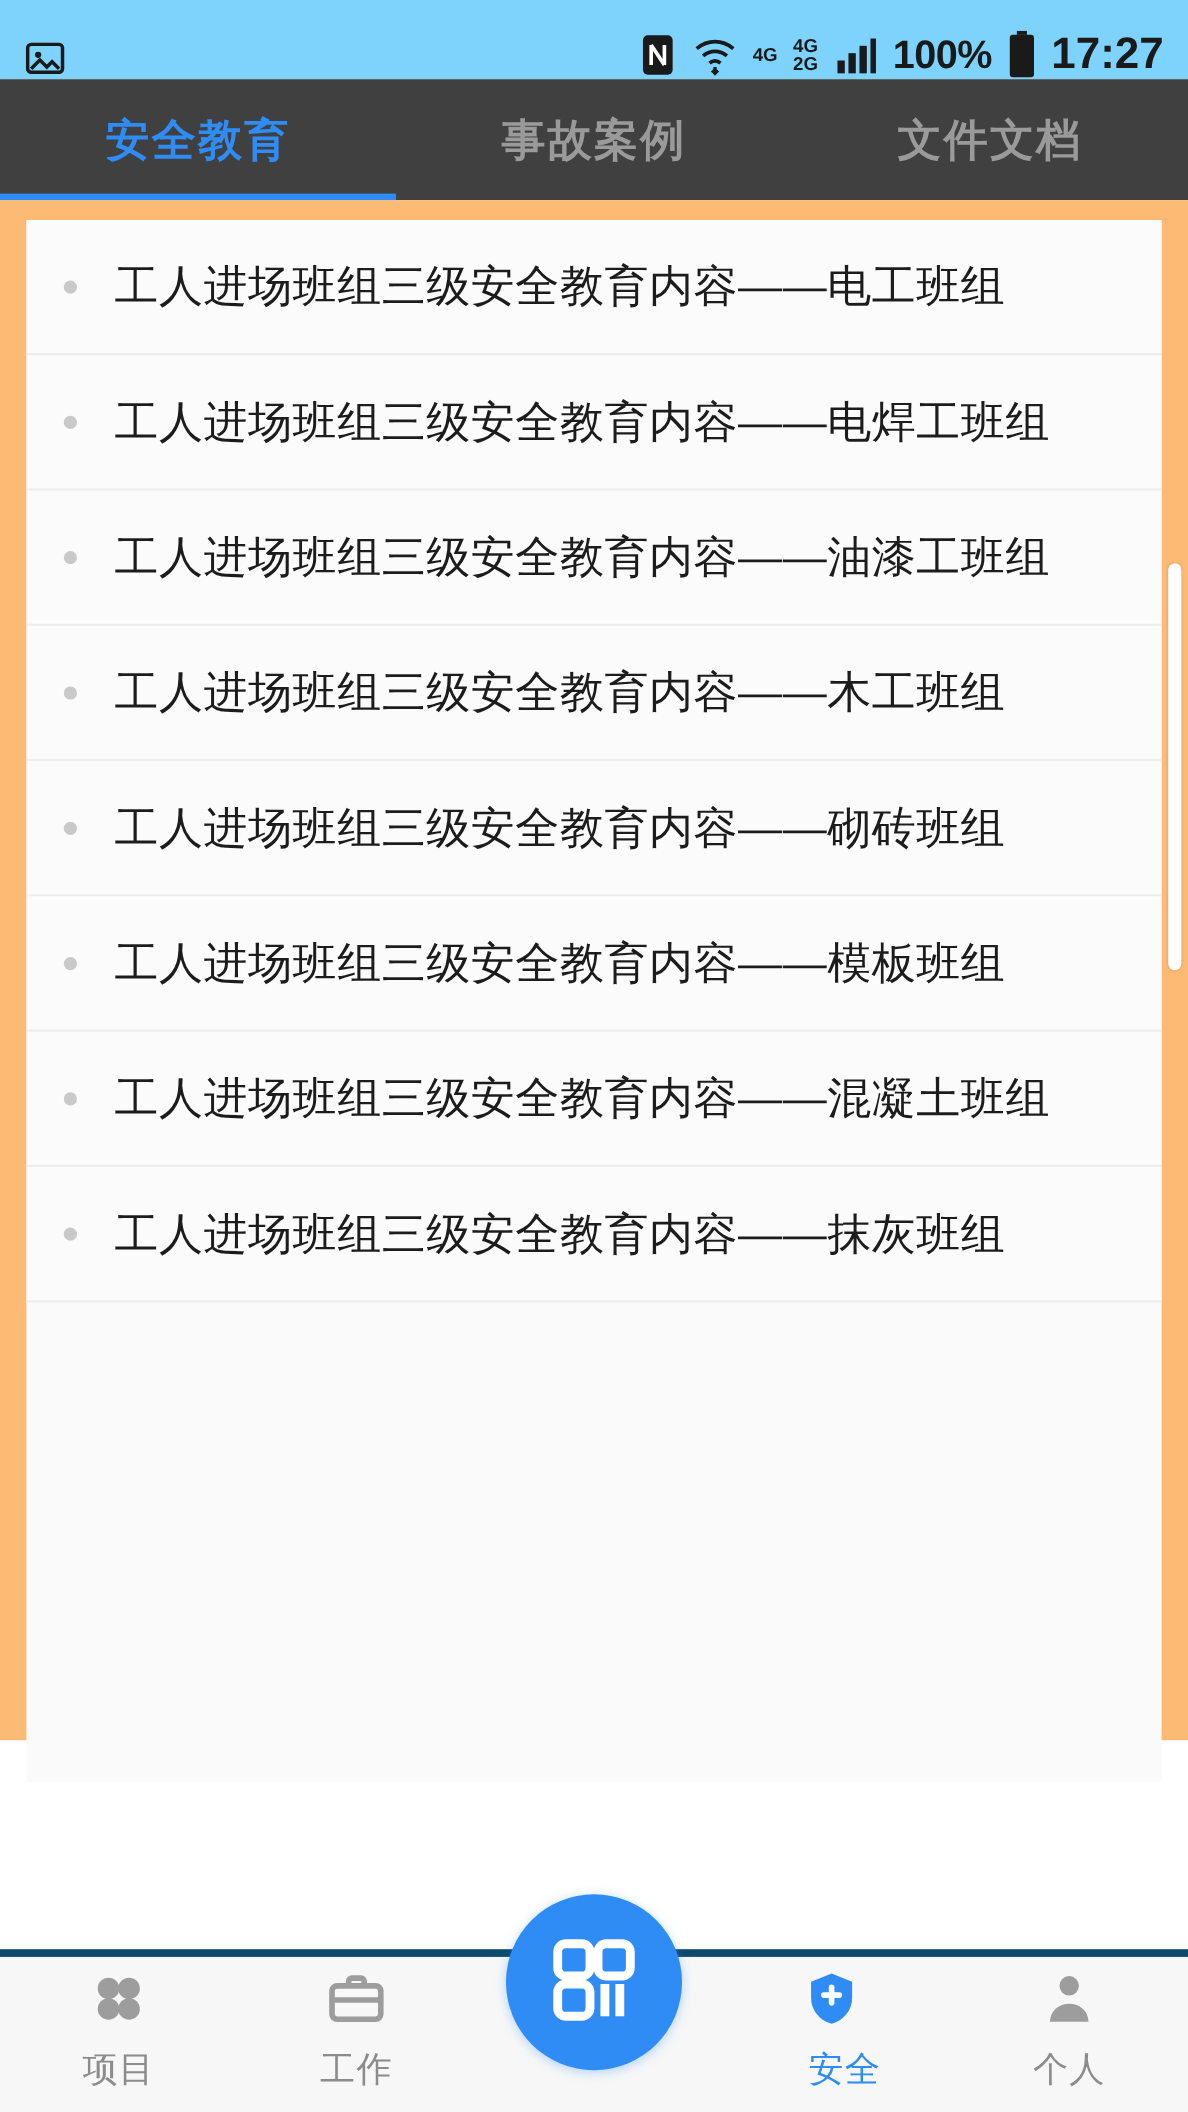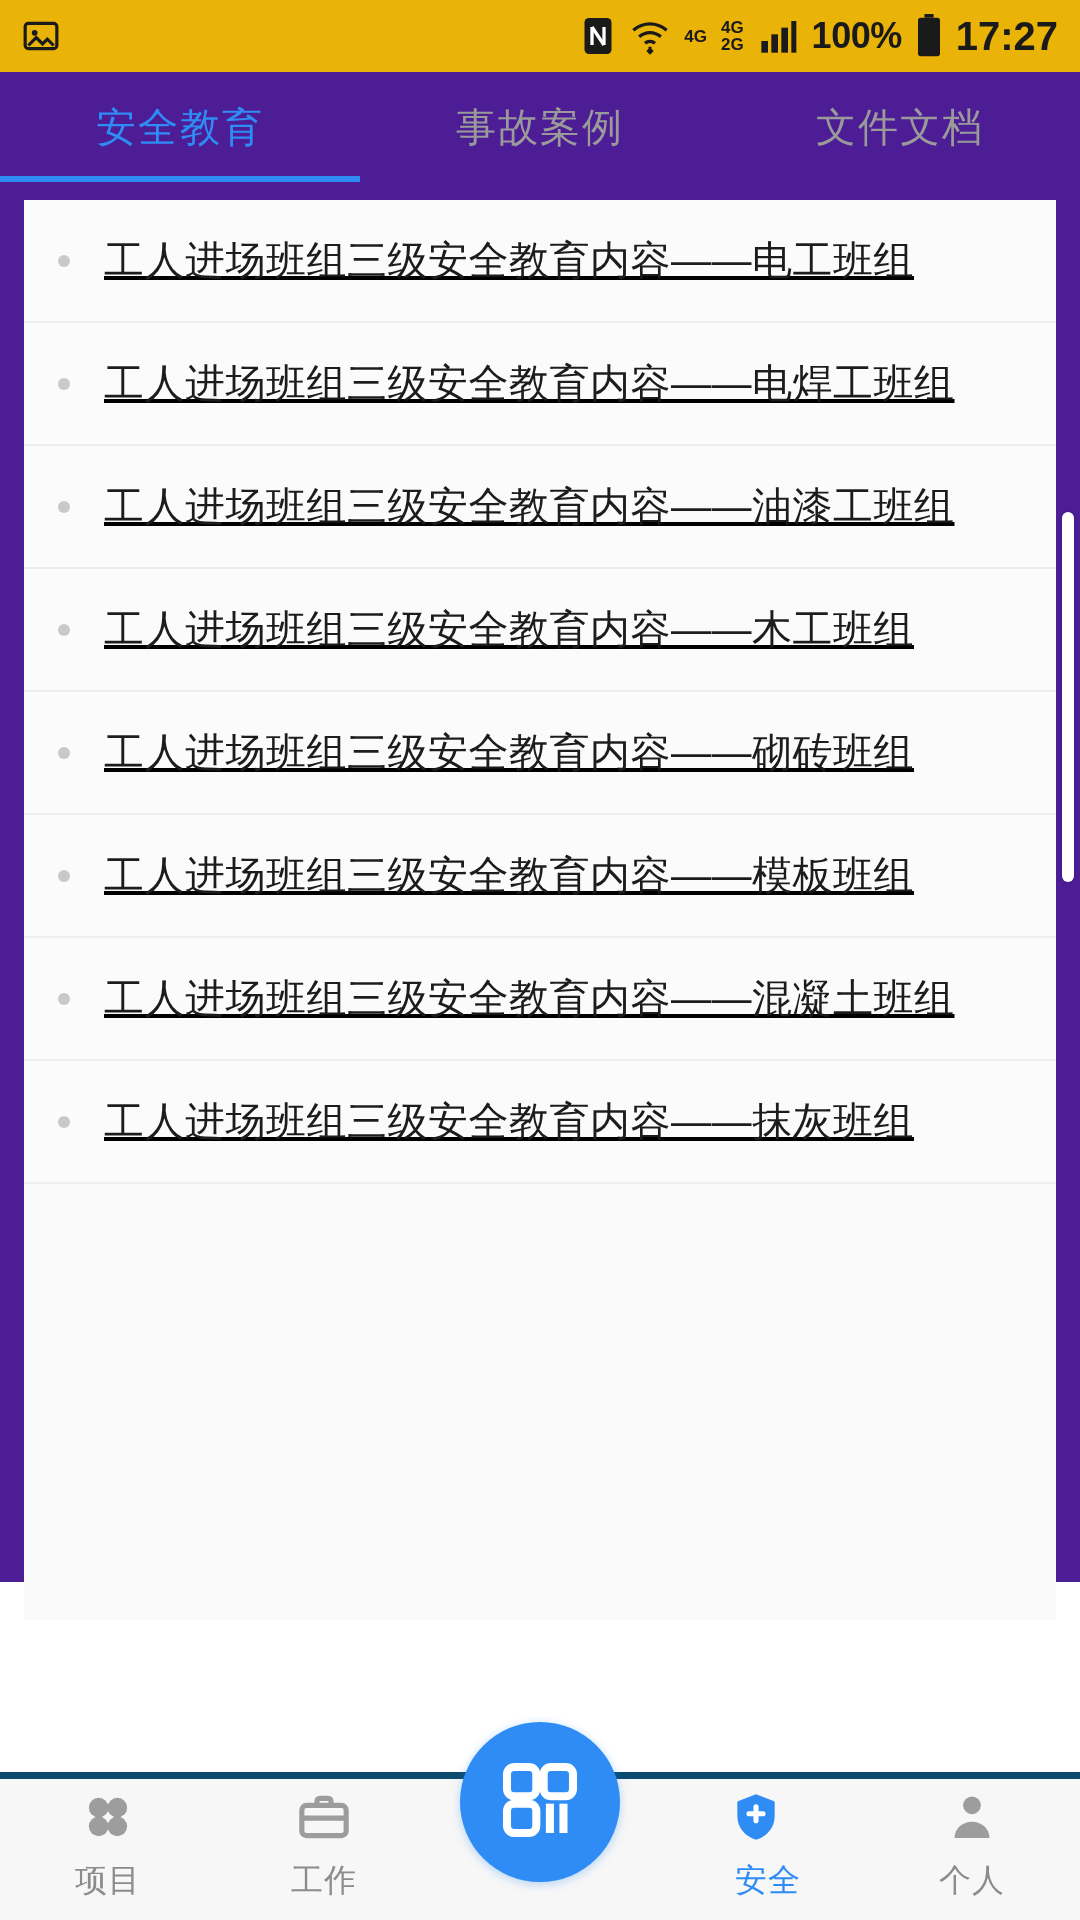--- a/index.html
+++ b/index.html
@@ -8,23 +8,23 @@
     height: 1920px;
     background: #ffffff;
     font-family: "Liberation Sans", "DejaVu Sans", sans-serif;
     overflow: hidden;
   }
 
   
   .statusbar {
     height: 72px;
     display: flex;
-    align-items: center;
+    align-items: flex-end;
     padding: 0 22px;
-    background: #eab308;
+    background: #7dd3fc;
   }
   .sb-left { display: flex; align-items: center; gap: 14px; }
   .sb-right { margin-left: auto; display: flex; align-items: center; gap: 14px; }
   .sb-icon { display: flex; align-items: center; justify-content: center; }
   .sb-battery-text {
     font-size: 36px;
     font-weight: 700;
     color: #1a1a1a;
     letter-spacing: -0.5px;
   }
@@ -42,22 +42,23 @@
     font-size: 17px;
     font-weight: 700;
     color: #1a1a1a;
   }
   .net-label span { display: block; }
 
   
   .tabs {
     height: 110px;
     display: flex;
-    background: #4c1d95;
+    background: #404040;
     position: relative;
+    font-weight: bold;
   }
   .tab {
     flex: 1;
     display: flex;
     align-items: center;
     justify-content: center;
     font-size: 40px;
     color: #9a9a9a;
     letter-spacing: 2px;
   }
@@ -68,23 +69,22 @@
     left: 0;
     width: 360px;
     height: 6px;
     background: #2f8cf5;
   }
 
   
   .list-wrap {
     position: relative;
     height: 1400px;
-    background: #4c1d95;
+    background: #fdba74;
     padding: 18px 0 0 0;
-    text-decoration: underline;
   }
   .list {
     background: #fafafa;
     margin: 0 24px 0 24px;
     height: 1420px;
     overflow: hidden;
     position: relative;
   }
   .list-item {
     height: 123px;

